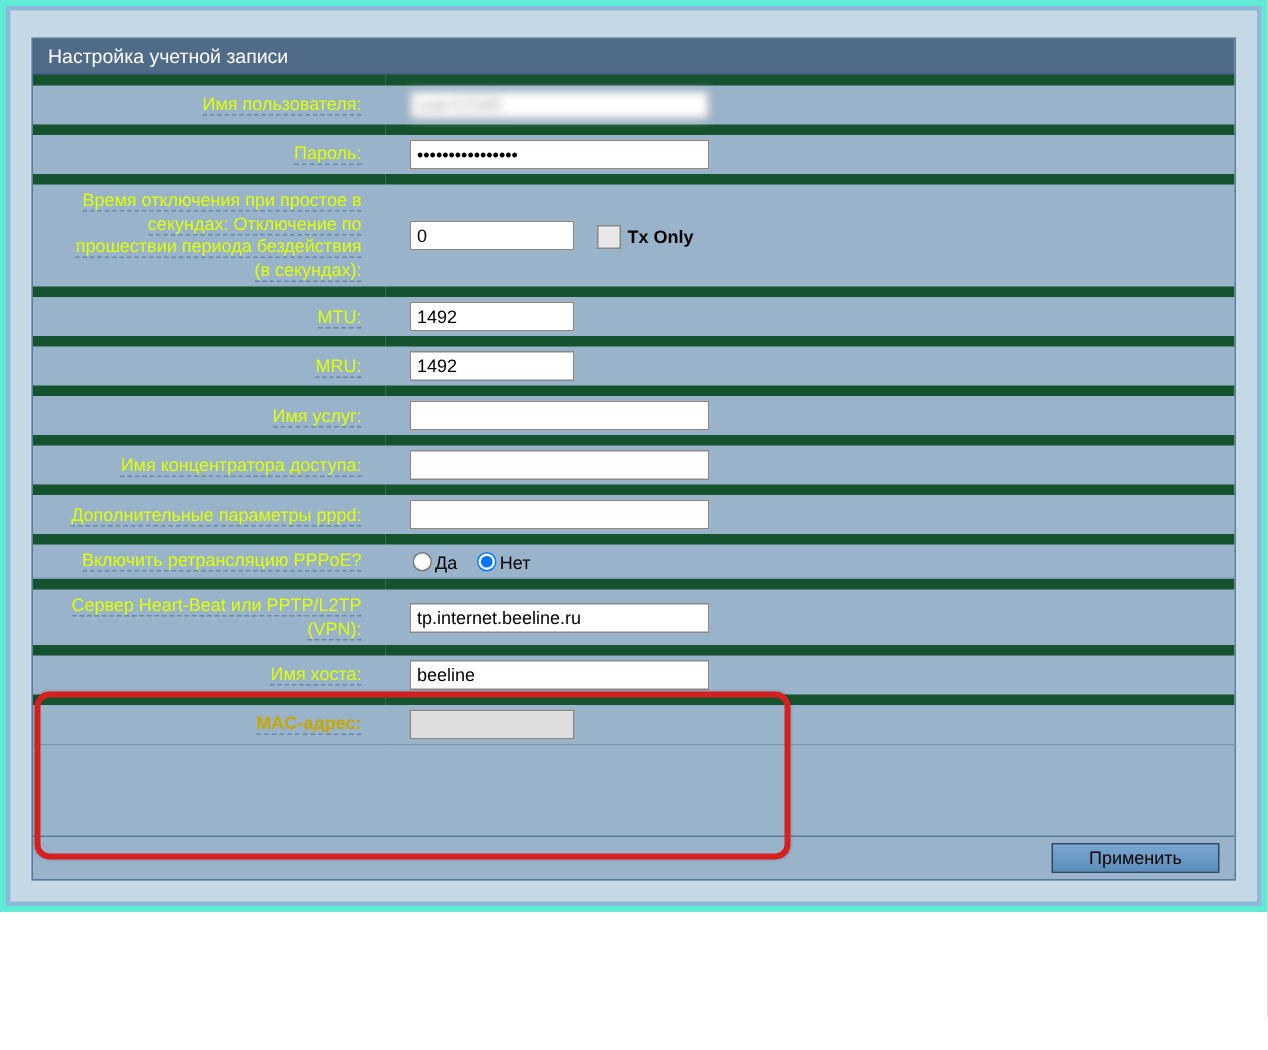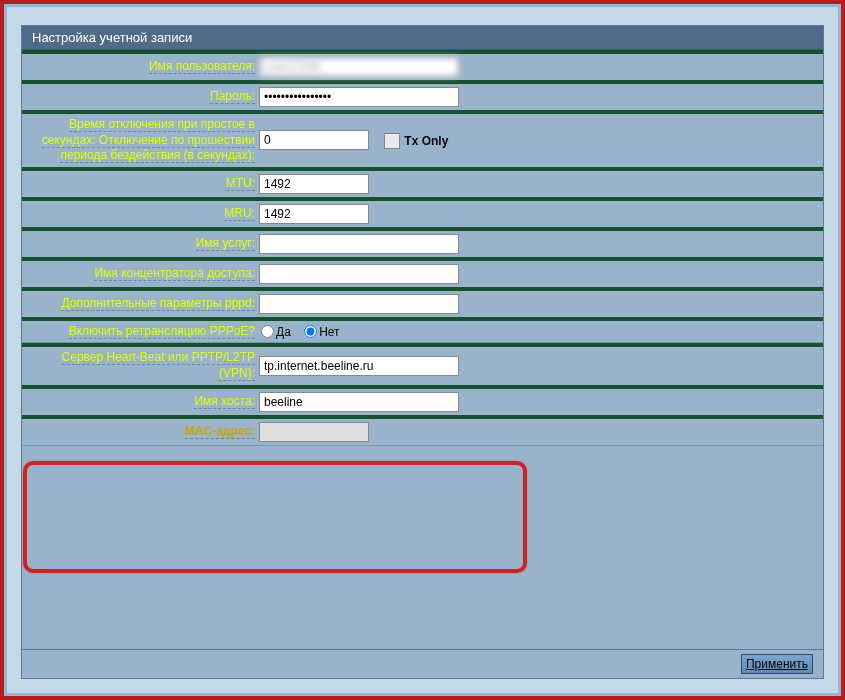--- a/index.html
+++ b/index.html
@@ -5,23 +5,23 @@
   * { box-sizing: border-box; }
   body {
     margin: 0;
     padding: 0;
     font-family: Arial, sans-serif;
     font-size: 12px;
     background: #fff;
   }
   .outer-frame {
     width: 845px;
-    height: 700px;
+    height: 608px;
     padding: 4px;
-    background: #b91c1c;
+    background: #5eead4;
   }
   .blue-border {
     border: 3px solid #8fb8d8;
     width: 100%;
     height: 100%;
     background: #c5d8e6;
     padding: 18px 14px 14px 14px;
     display: flex;
     flex-direction: column;
   }
@@ -39,23 +39,23 @@
     font-size: 13px;
     padding: 4px 10px;
     border-bottom: 1px solid #3a5570;
   }
   .form-table {
     width: 100%;
     border-collapse: collapse;
     background: #99b3ca;
   }
   .form-row td {
-    border-top: 4px solid #14532d;
+    border-top: 7px solid #14532d;
     border-bottom: 1px solid #7a97b0;
-    padding: 3px 2px;
+    padding: 3px 16px;
     vertical-align: middle;
   }
   .label-cell {
     width: 235px;
     text-align: right;
     padding-right: 10px;
     line-height: 1.3;
   }
   .label-cell span {
     color: #dfff00;
@@ -109,23 +109,22 @@
     border-top: 1px solid #5a7a9a;
     background: #99b3ca;
     padding: 4px 10px;
     text-align: right;
   }
   .apply-btn {
     background: linear-gradient(#7ba7d0, #5b8cb8);
     border: 1px solid #2a4a6a;
     color: #000;
     font-size: 12px;
-    padding: 2px 4px;
+    padding: 2px 24px;
     cursor: pointer;
-    text-decoration: underline;
   }
   
   .highlight-overlay {
     position: absolute;
     border: 4px solid #d62020;
     border-radius: 10px;
     pointer-events: none;
     box-shadow: 0 0 2px rgba(0,0,0,0.2);
   }
   .rel-wrapper { position: relative; }

